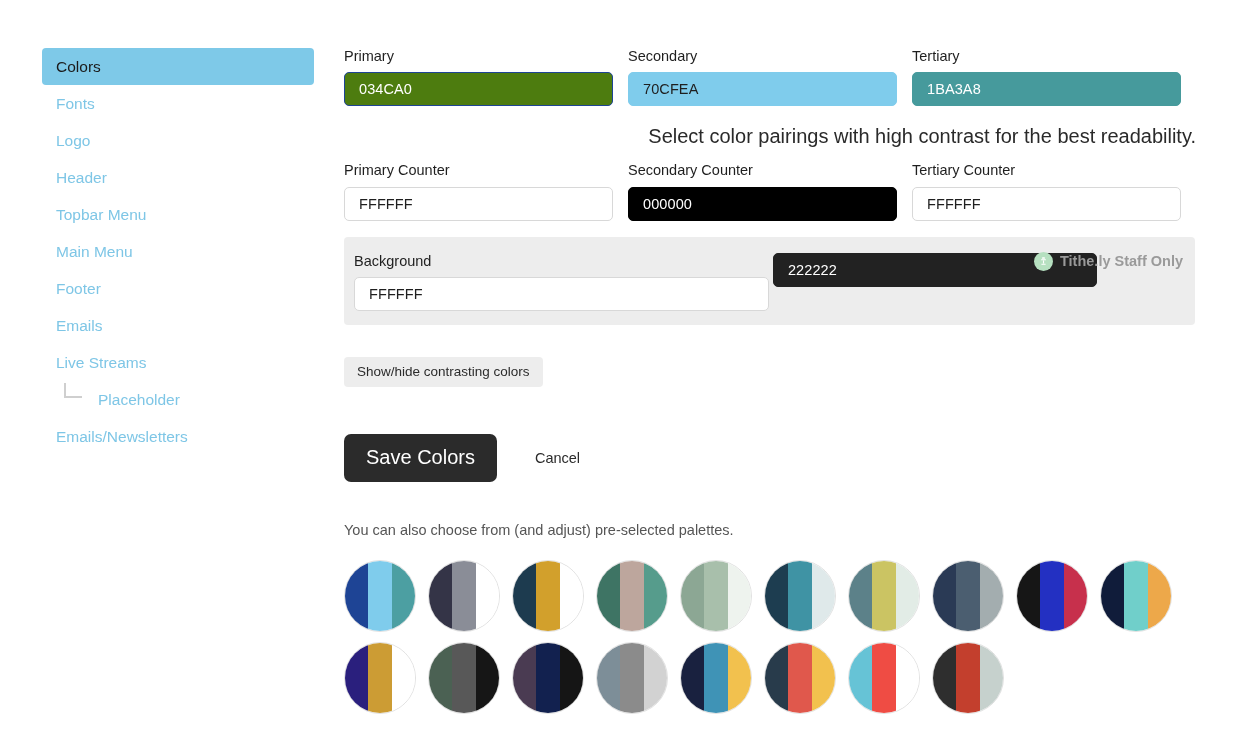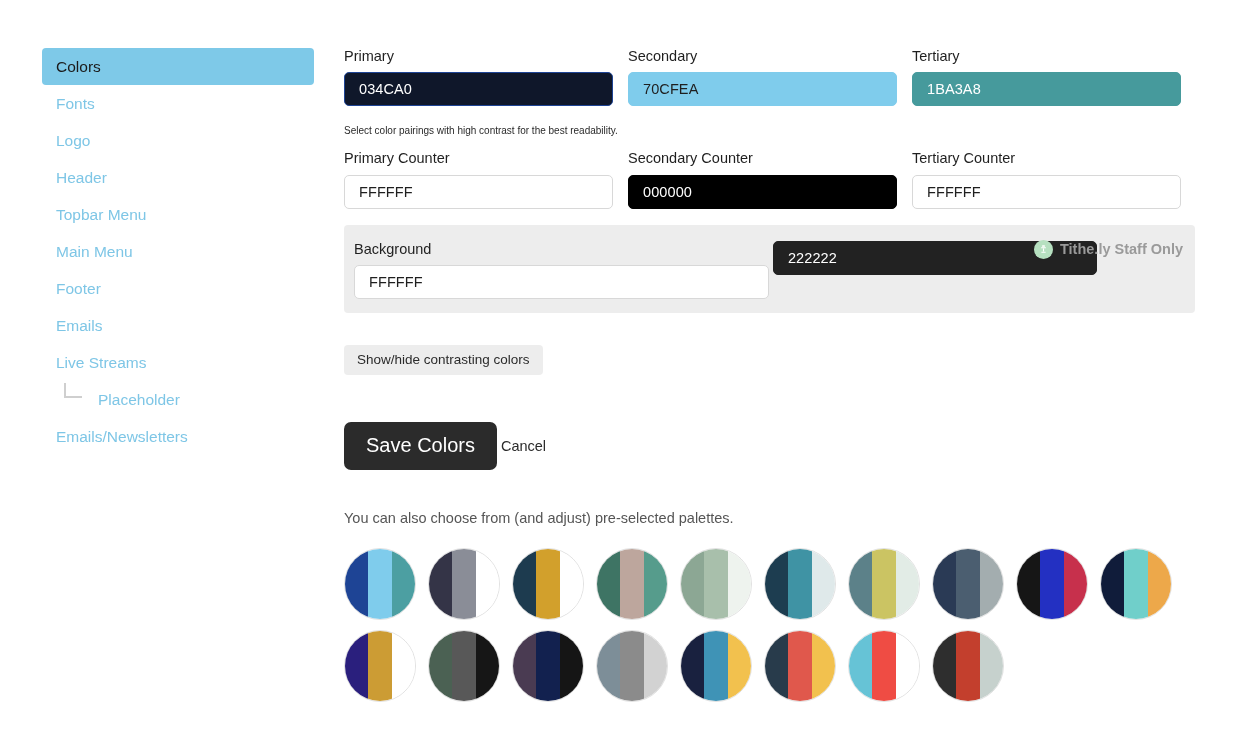--- a/index.html
+++ b/index.html
@@ -68,23 +68,24 @@
     align-items: center;
     padding: 0 14px;
     font-size: 14.5px;
     letter-spacing: .1px;
     background: #ffffff;
     color: #1f1f1f;
     cursor: text;
   }
 
   .helper-text {
-    font-size: 10px;
+    font-size: 20px;
     color: #2a2a2a;
     margin: 19px 0 0 0;
+    text-align: right;
   }
 
   
   .gray-panel {
     position: relative;
     margin-top: 0;
     background: #ededed;
     border-radius: 4px;
     width: 851px;
     height: 88px;
@@ -116,21 +117,21 @@
     background: #ededed;
     border: none;
     border-radius: 4px;
     font-size: 13.5px;
     color: #2b2b2b;
     font-family: "Liberation Sans", sans-serif;
     cursor: pointer;
   }
 
   
-  .action-row { display: flex; align-items: center; gap: 4px; }
+  .action-row { display: flex; align-items: center; gap: 38px; }
   .save-btn {
     height: 48px;
     padding: 0 22px;
     background: #2b2b2b;
     color: #ffffff;
     border: none;
     border-radius: 7px;
     font-size: 20px;
     font-family: "Liberation Sans", sans-serif;
     cursor: pointer;
@@ -194,21 +195,21 @@
       <div class="side-item">
         <span>Emails/Newsletters</span>
       </div>
     </nav>
 
   <div class="main">
 
     <div class="field-row" id="row1">
         <div class="field-col">
           <div class="field-label">Primary</div>
-          <div class="color-input" style="background: #0f172a; color: rgb(255, 255, 255); border-color: rgb(30, 68, 149);">
+          <div class="color-input" style="background: #4d7c0f; color: rgb(255, 255, 255); border-color: rgb(30, 68, 149);">
             <span>034CA0</span>
           </div>
         </div>
         <div class="field-col">
           <div class="field-label">Secondary</div>
           <div class="color-input" style="background: rgb(127, 204, 236); color: rgb(31, 31, 31); border-color: rgb(127, 204, 236);">
             <span>70CFEA</span>
           </div>
         </div>
         <div class="field-col">

